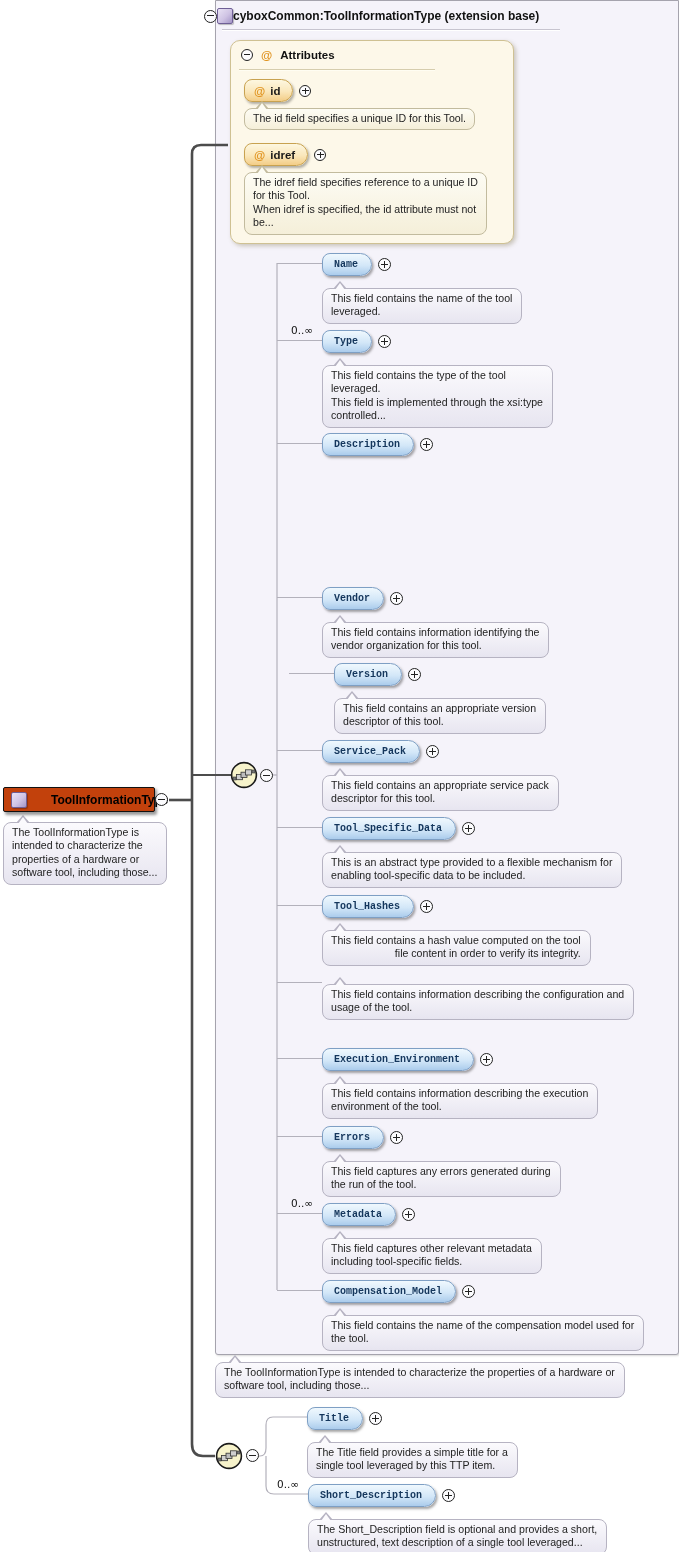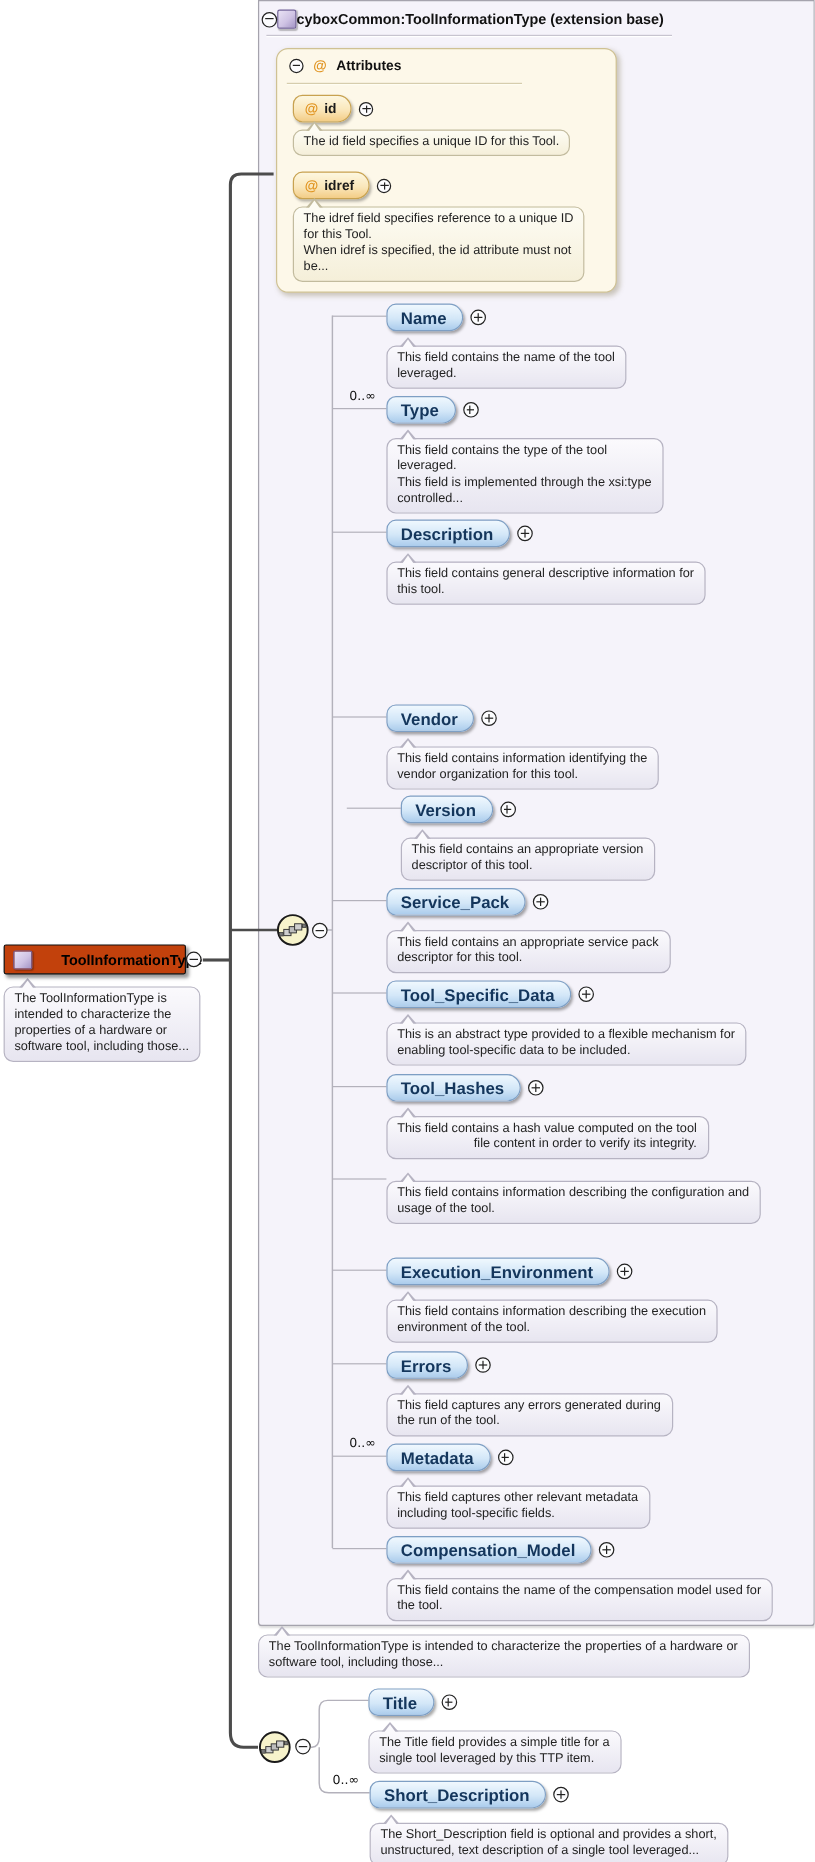--- a/index.html
+++ b/index.html
@@ -3,21 +3,21 @@
 <meta charset="utf-8">
 <style>
   html,body{margin:0;padding:0;background:#ffffff;}
   #page{position:relative;width:679px;height:1552px;background:#ffffff;overflow:hidden;
         font-family:"Liberation Sans",sans-serif;color:#1a1a1a;}
 
   
   .container{position:absolute;left:215px;top:0;width:462px;height:1353px;
              background:#f5f3fa;border:1px solid #a5a3ad;border-radius:0 0 3px 3px;
              box-shadow:1px 1px 2px rgba(0,0,0,.15);z-index:1;}
-  .ext-header{position:absolute;left:218px;top:5px;height:22px;display:flex;align-items:center;gap:0;z-index:5;}
+  .ext-header{position:absolute;left:204px;top:5px;height:22px;display:flex;align-items:center;gap:0;z-index:5;}
   .ext-title{font-size:12px;font-weight:600;color:#111;}
   .hdr-sep{position:absolute;left:222px;top:29px;width:338px;height:1px;background:#c7c4cf;
            box-shadow:0 1px 0 #ffffff;z-index:4;}
 
   
   .minus-icon,.plus-icon{position:relative;display:inline-block;width:13px;height:13px;
       border:1.2px solid #222;border-radius:50%;background:#fcfcfe;box-sizing:border-box;flex:none;}
   .minus-icon::before{content:"";position:absolute;left:2px;top:4.5px;width:6.5px;height:1.3px;background:#222;}
   .plus-icon::before{content:"";position:absolute;left:2px;top:4.6px;width:6.5px;height:1.2px;background:#222;}
   .plus-icon::after{content:"";position:absolute;left:4.6px;top:2px;width:1.2px;height:6.5px;background:#222;}
@@ -57,21 +57,21 @@
       border-right:5.5px solid transparent;border-bottom:7px solid #fdfcf3;}
 
   
   .el-row{position:absolute;z-index:5;}
   .el-row.stub::before{content:"";position:absolute;left:-45px;top:10px;width:45px;height:1px;background:#b3b1bb;}
   .badge-line{display:flex;align-items:center;gap:6px;}
   .el-badge{position:relative;display:inline-flex;align-items:center;height:21px;padding:0 13px 0 11px;
       background:linear-gradient(#f0f8fe 0%,#d3e7f8 55%,#abccec 100%);
       border:1px solid #7e9fc4;border-radius:9px 13px 13px 9px;
       box-shadow:1.5px 2px 2.5px rgba(0,0,0,.35);}
-  .el-badge .nm{font-size:14px;font-weight:700;color:#14365c;}
+  .el-badge .nm{font-size:10px;font-weight:700;color:#14365c;font-family:Liberation Mono, monospace;}
   .occurs{position:absolute;left:-31px;top:-6px;font-size:10.5px;color:#111;
       font-family:"DejaVu Sans",sans-serif;}
 
   .doc-bubble{position:relative;width:fit-content;max-width:360px;margin-top:12px;
       background:linear-gradient(#fbfafd,#e7e5f0);border:1px solid #b6b3c2;border-radius:8px;
       padding:3px 9px 4px 8px;font-size:10.6px;line-height:13.4px;color:#222;white-space:pre-line;}
   .doc-bubble::before{content:"";position:absolute;top:-8px;left:10px;border-left:7px solid transparent;
       border-right:7px solid transparent;border-bottom:8px solid #b6b3c2;}
   .doc-bubble::after{content:"";position:absolute;top:-6px;left:11.5px;border-left:5.5px solid transparent;
       border-right:5.5px solid transparent;border-bottom:7px solid #fbfafd;}
@@ -191,22 +191,20 @@
   </div>
 
   <div class="el-row stub" style="left:322px;top:433px;">
     <div class="badge-line">
       <span class="occurs"></span>
       <span class="el-badge">
           <span class="nm">Description</span>
         </span>
       <span class="plus-icon"></span>
     </div>
-    <div class="doc-bubble">This field contains general descriptive information for
-this tool.</div>
   </div>
 
 
   <div class="el-row stub" style="left:322px;top:587px;">
     <div class="badge-line">
       <span class="occurs"></span>
       <span class="el-badge">
           <span class="nm">Vendor</span>
         </span>
       <span class="plus-icon"></span>

